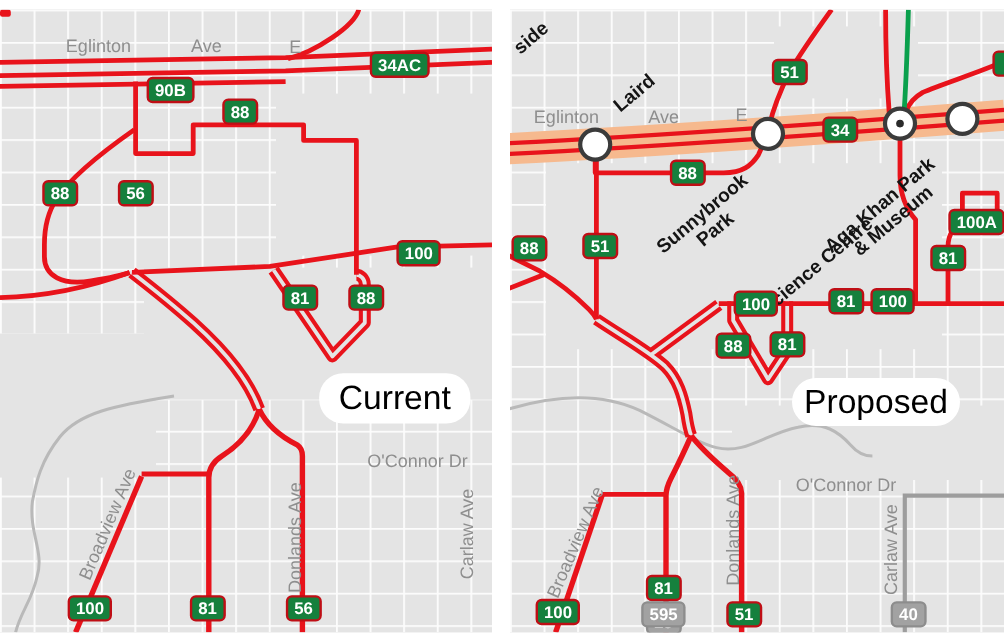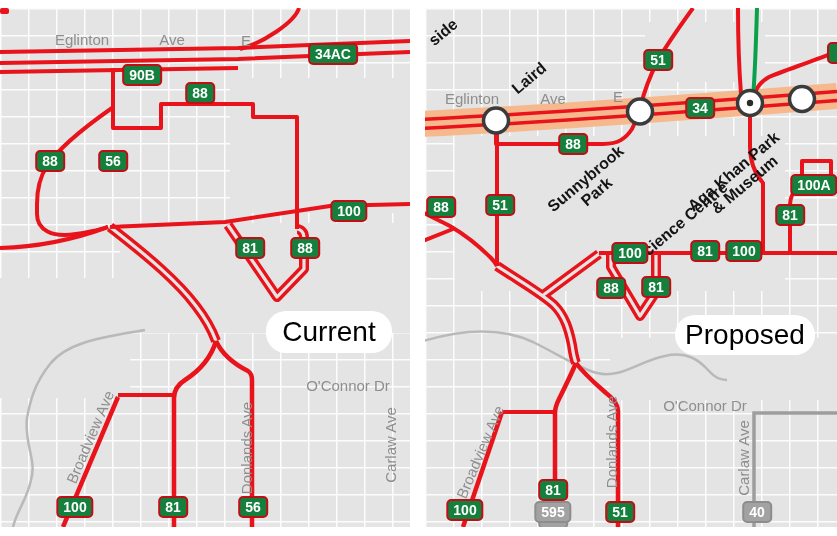--- a/index.html
+++ b/index.html
@@ -13,21 +13,21 @@
          color:#fff;font-weight:bold;font-size:14px;line-height:16px;padding:1px 5px;border-radius:5px;
          white-space:nowrap;z-index:5;}
   .badge.gray{background:#a2a2a2;border-color:#8d8d8d;}
   .badge.cut{min-width:22px;min-height:16px;}
   .street-label{position:absolute;color:#8e8e8e;font-size:15px;white-space:nowrap;z-index:3;}
   .station-label{position:absolute;color:#141414;font-weight:bold;font-size:16px;line-height:17px;
                  white-space:pre;text-align:center;z-index:4;}
   .title-box{position:absolute;background:#ffffff;display:flex;align-items:center;justify-content:center;
              font-size:28px;color:#000;z-index:6;border-radius:20px;}
   #panel-current .title-box{left:266px;top:303px;width:126px;height:42px;}
-  #panel-proposed .title-box{left:250px;top:307px;width:140px;height:40px;}
+  #panel-proposed .title-box{left:235px;top:307px;width:140px;height:40px;}
 </style>
 </head>
 <body>
 
 <div id="stage">
 
   <div class="panel" id="panel-current">
     <svg width="410" height="519" viewBox="0 0 410 519">
       <defs>
         <pattern id="gridA" width="28" height="27" patternUnits="userSpaceOnUse">

